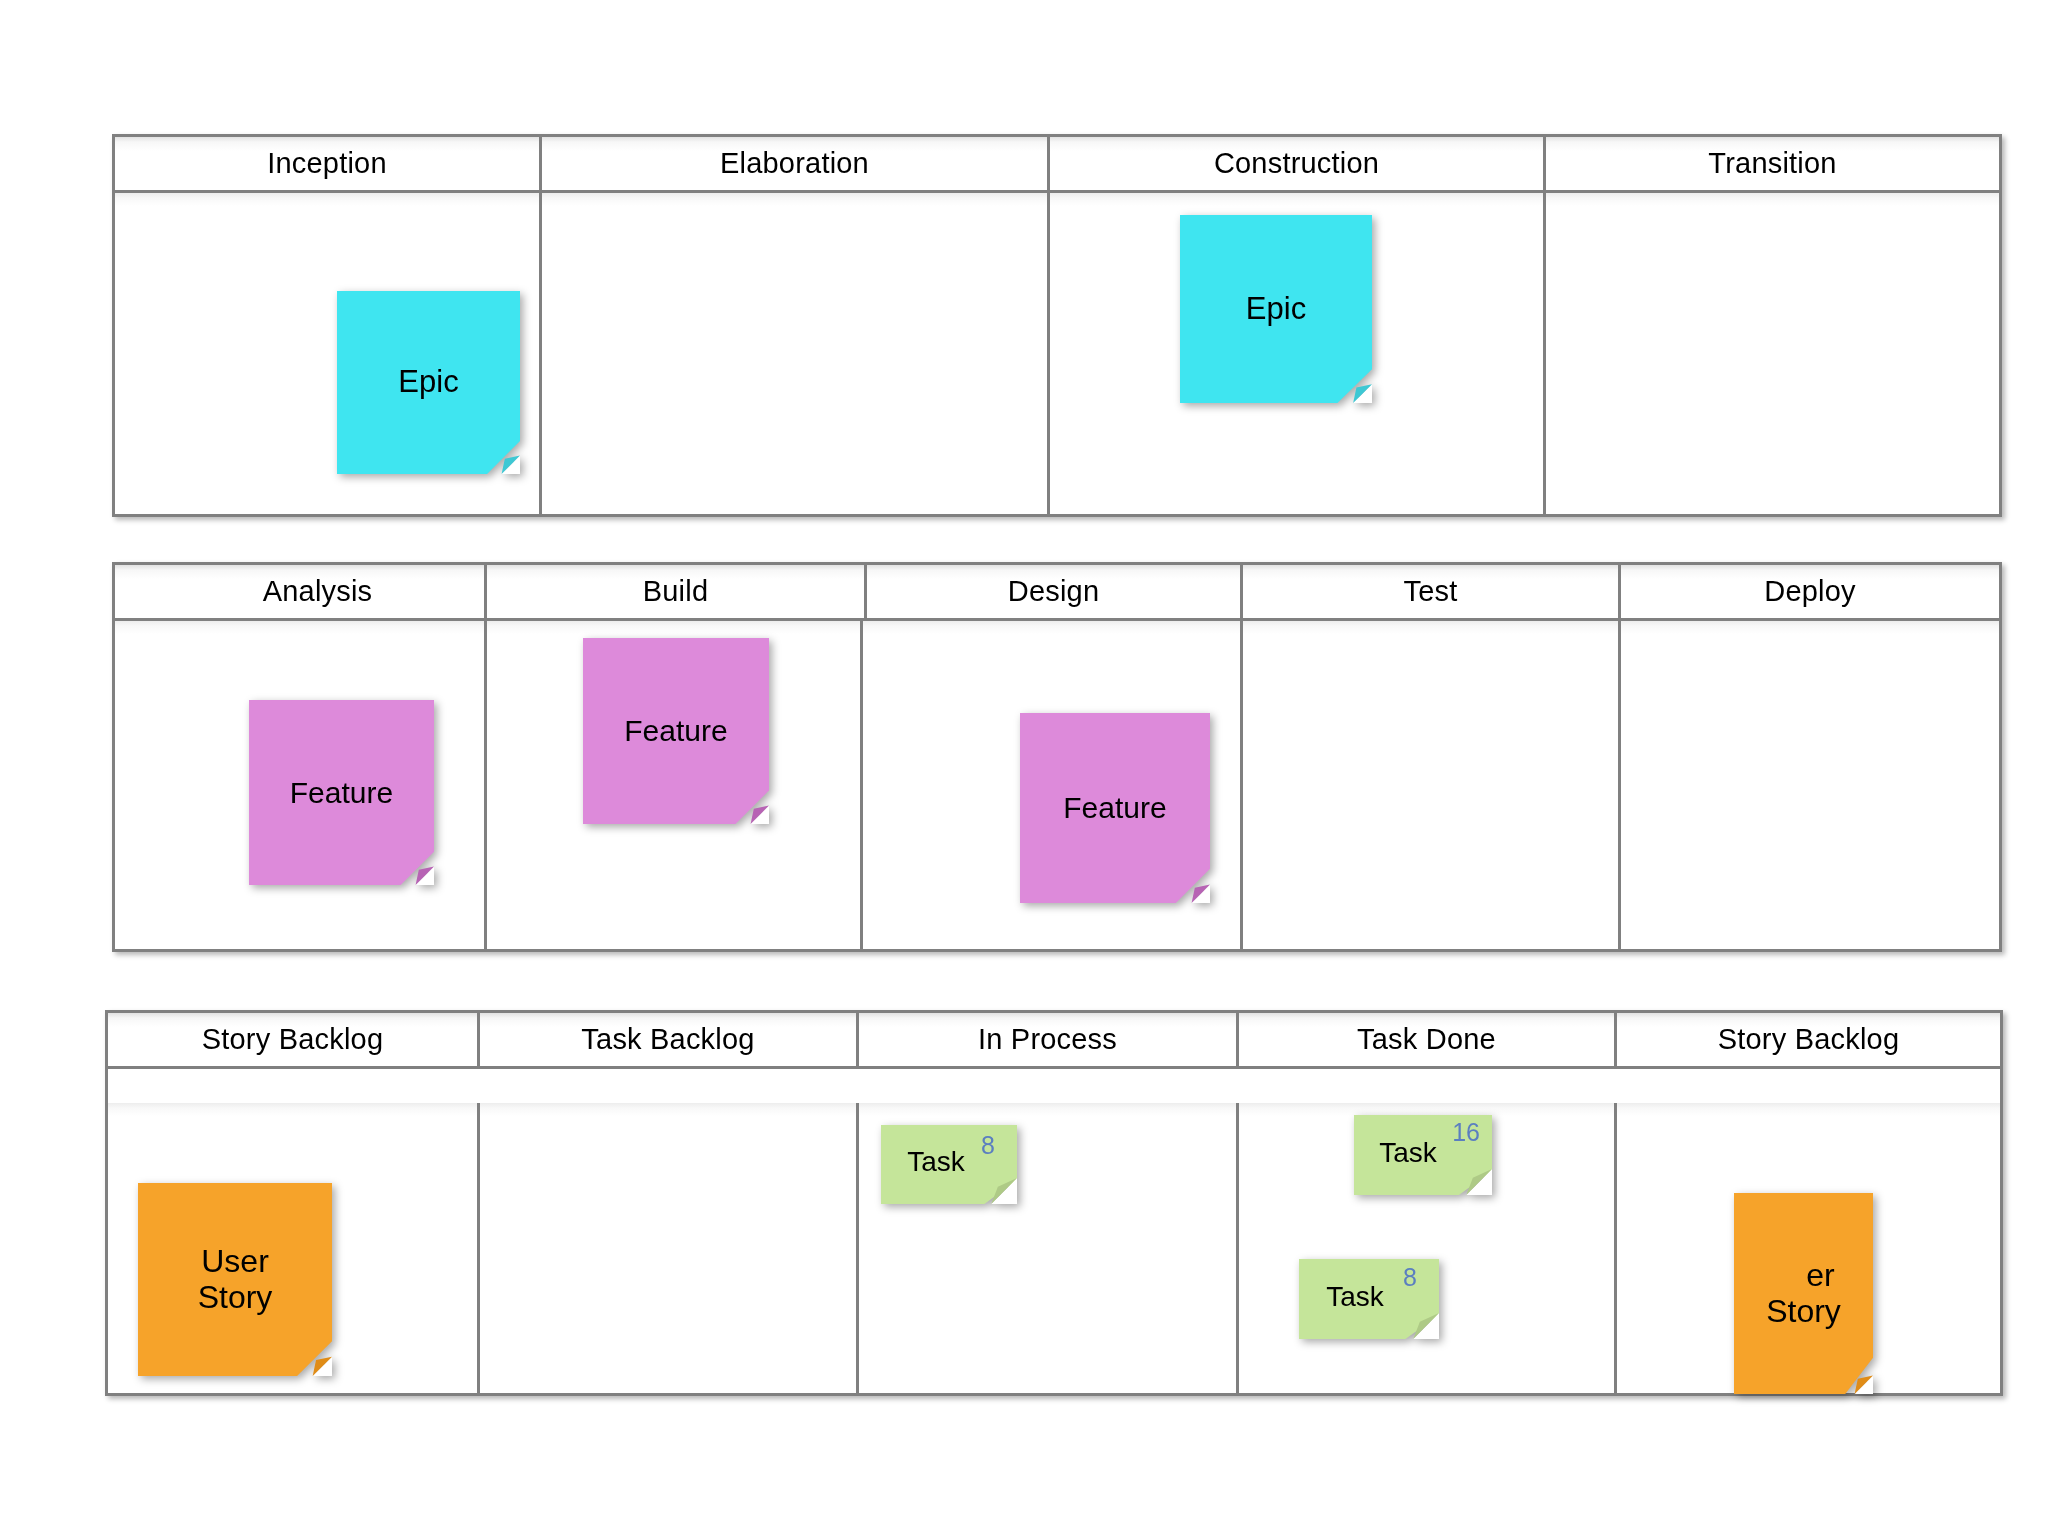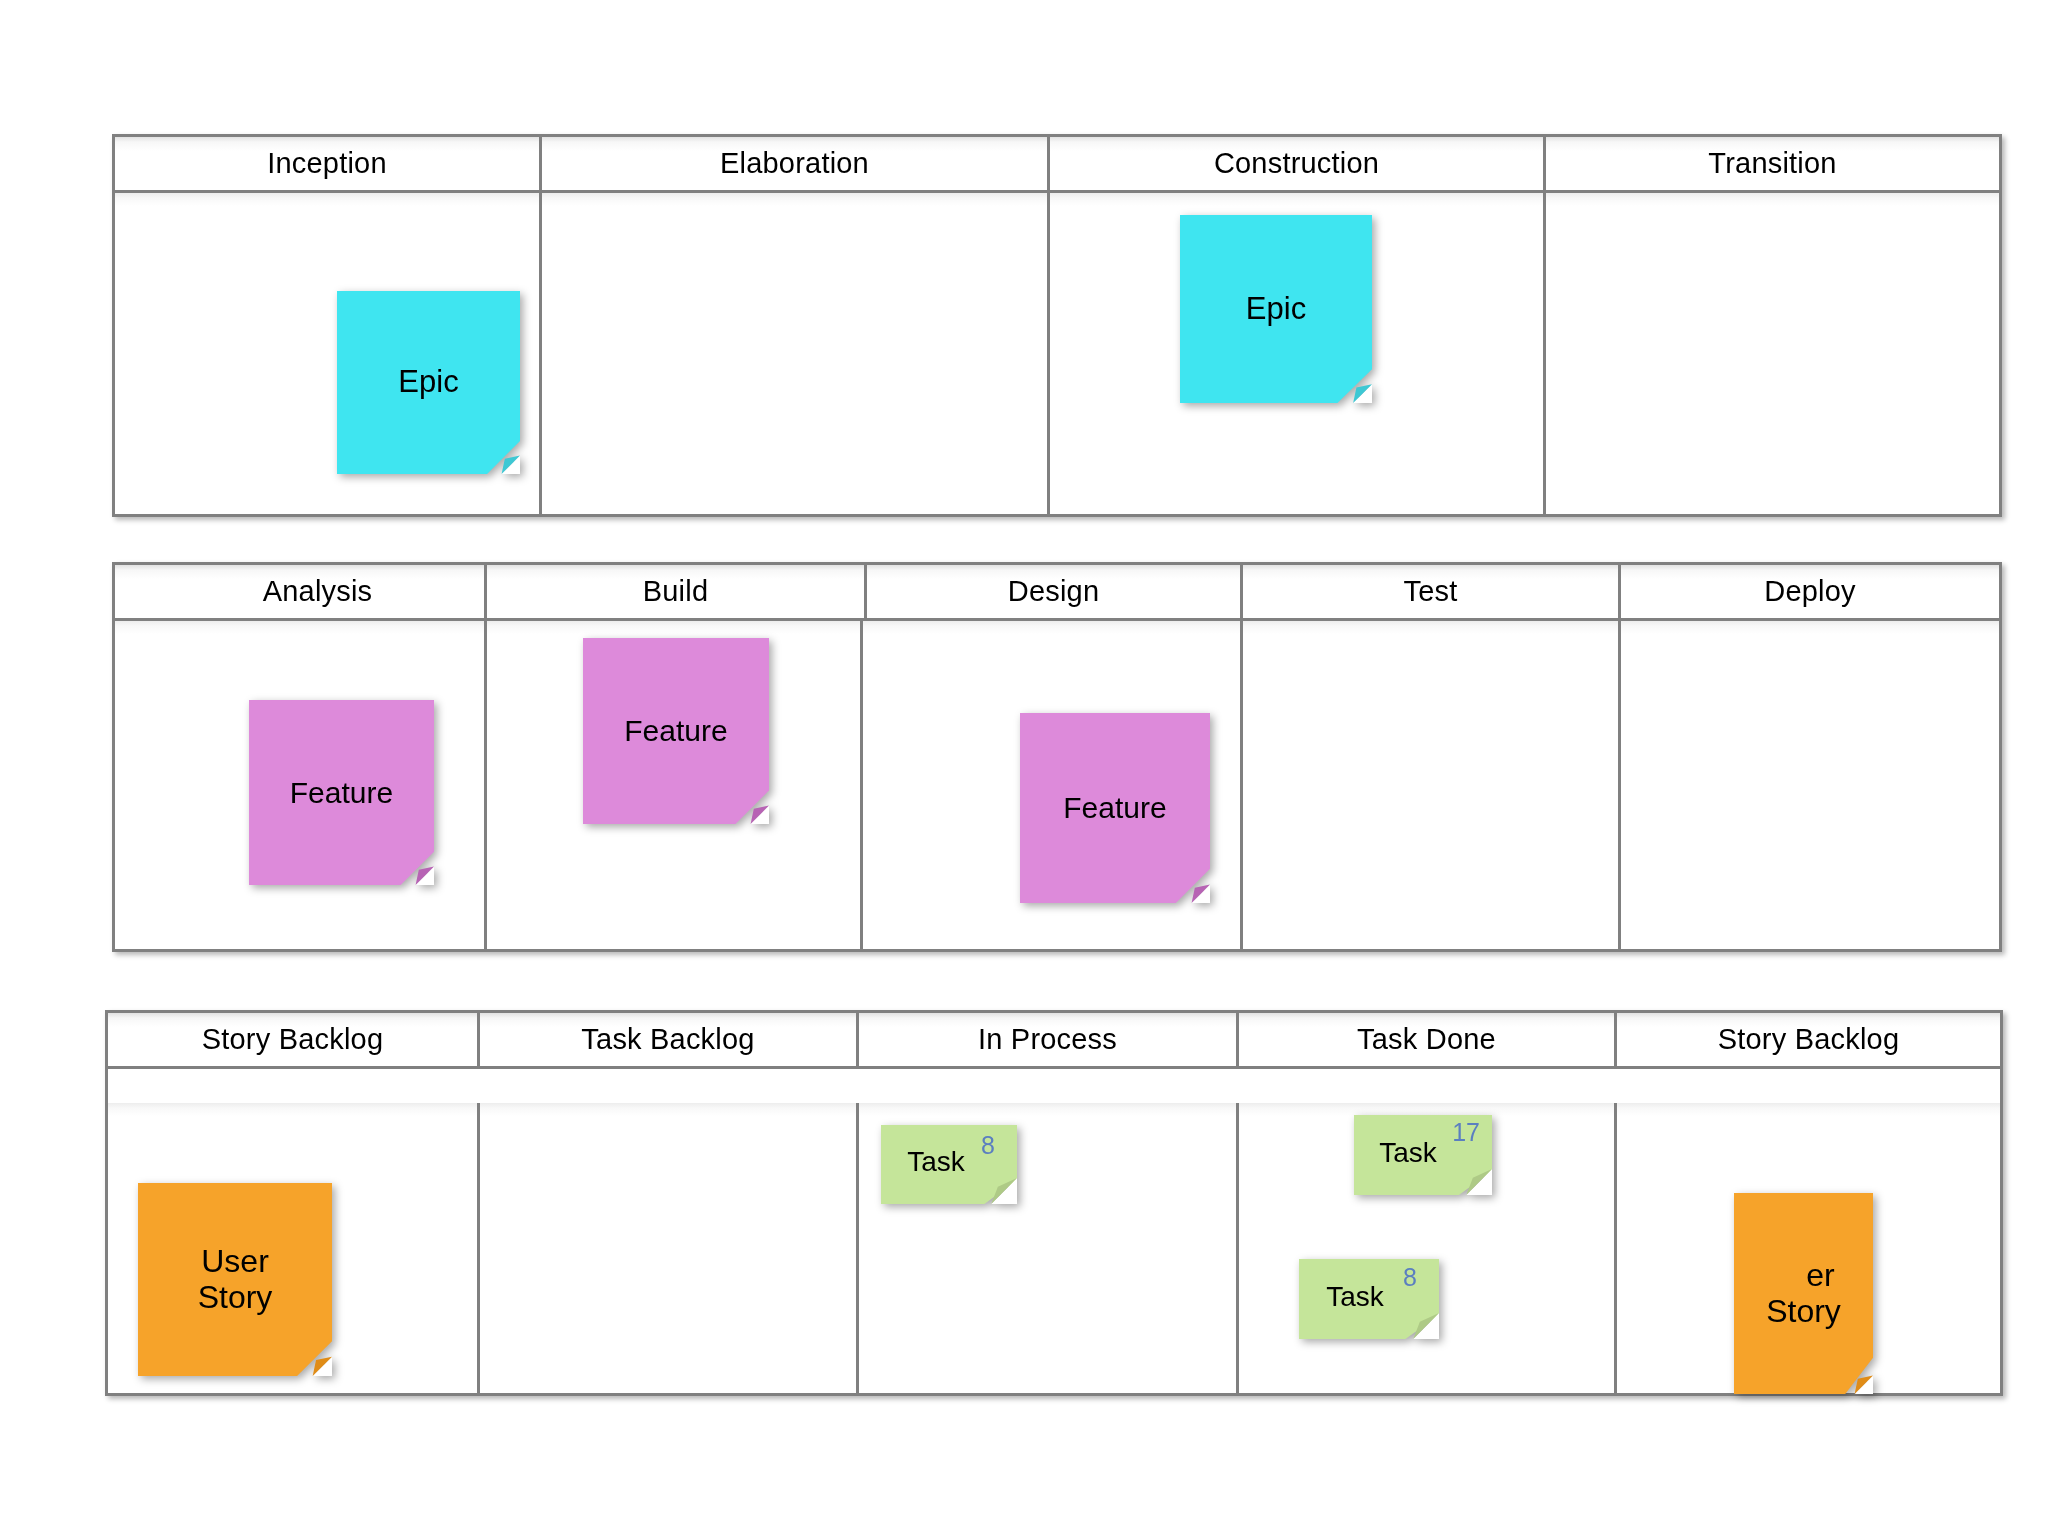--- a/index.html
+++ b/index.html
@@ -306,21 +306,21 @@
       <div class="body-cell" style="flex:0 0 378px;">
         <div class="note green" style="left:115px; top:12px; width:138px; height:80px; font-size:28px;">
           <svg class="note-body" viewBox="0 0 100 100" preserveAspectRatio="none">
             <path class="fillc" d="M0,0 H100 V70 L76,100 H0 Z"></path>
           </svg>
           <svg class="curl" width="33" height="26" viewBox="0 0 100 100" preserveAspectRatio="none">
             <path class="curlA" d="M100,0 L100,100 L22,100 Z"></path>
             <path class="curlB" d="M100,0 L22,100 L42,34 Z"></path>
           </svg>
           <span class="note-label" style="margin-right:30px; margin-top:-4px;">Task</span>
-          <span class="note-points" style="right:12px; top:3px; font-size:25px;">17</span>
+          <span class="note-points" style="right:12px; top:3px; font-size:25px;">16</span>
         </div>
 
         <div class="note green" style="left:60px; top:156px; width:140px; height:80px; font-size:28px;">
           <svg class="note-body" viewBox="0 0 100 100" preserveAspectRatio="none">
             <path class="fillc" d="M0,0 H100 V70 L76,100 H0 Z"></path>
           </svg>
           <svg class="curl" width="33" height="26" viewBox="0 0 100 100" preserveAspectRatio="none">
             <path class="curlA" d="M100,0 L100,100 L22,100 Z"></path>
             <path class="curlB" d="M100,0 L22,100 L42,34 Z"></path>
           </svg>

